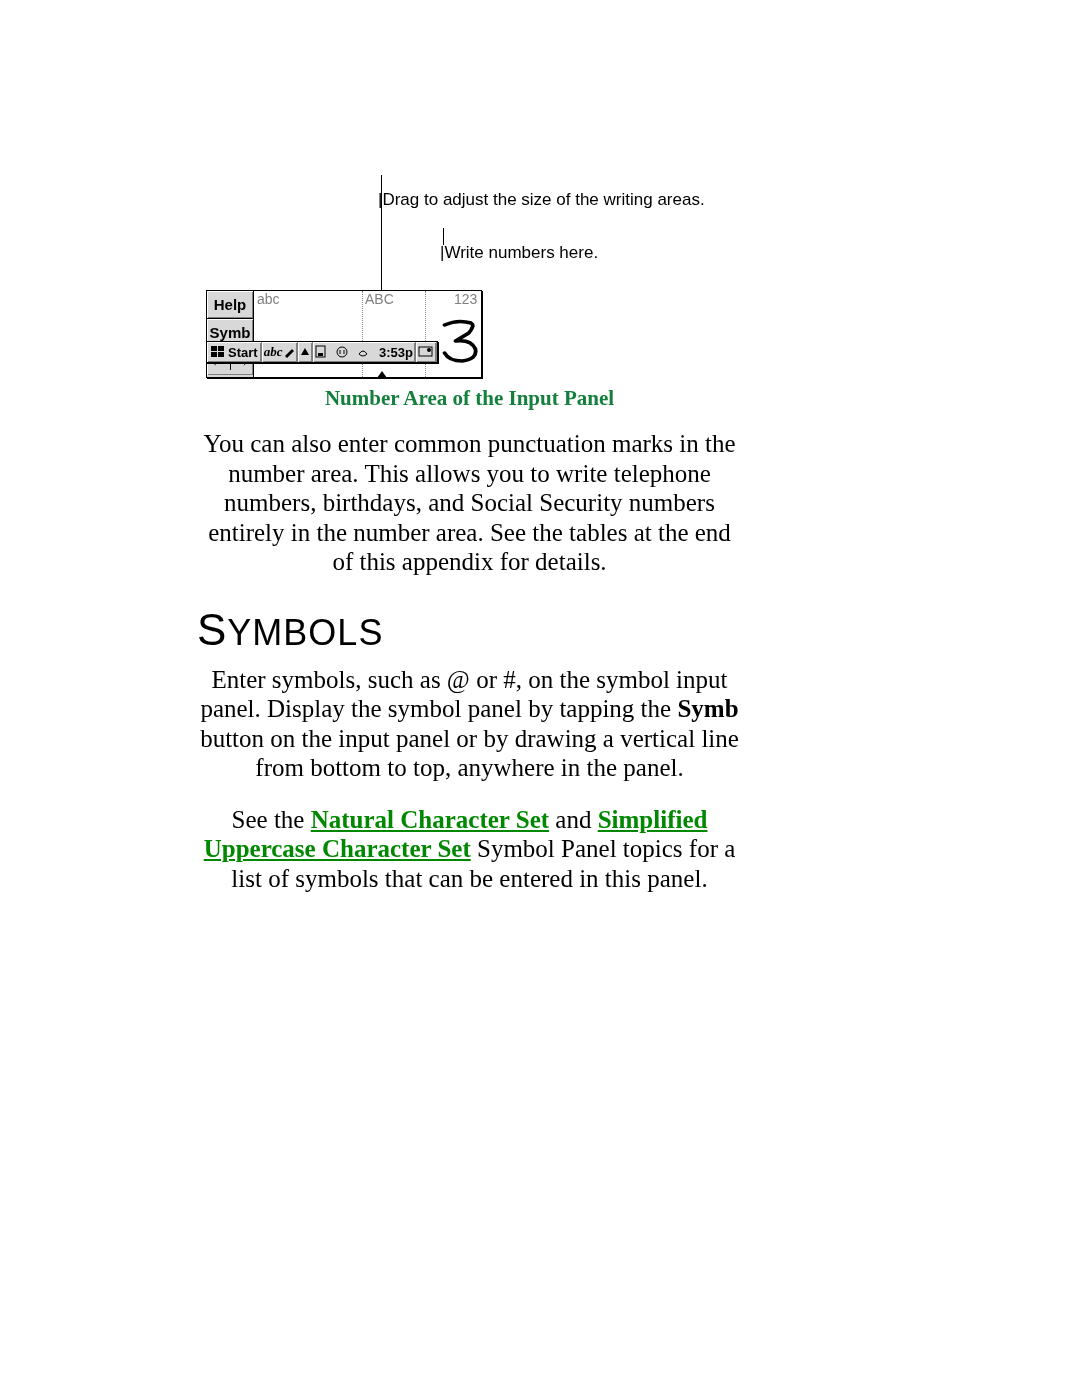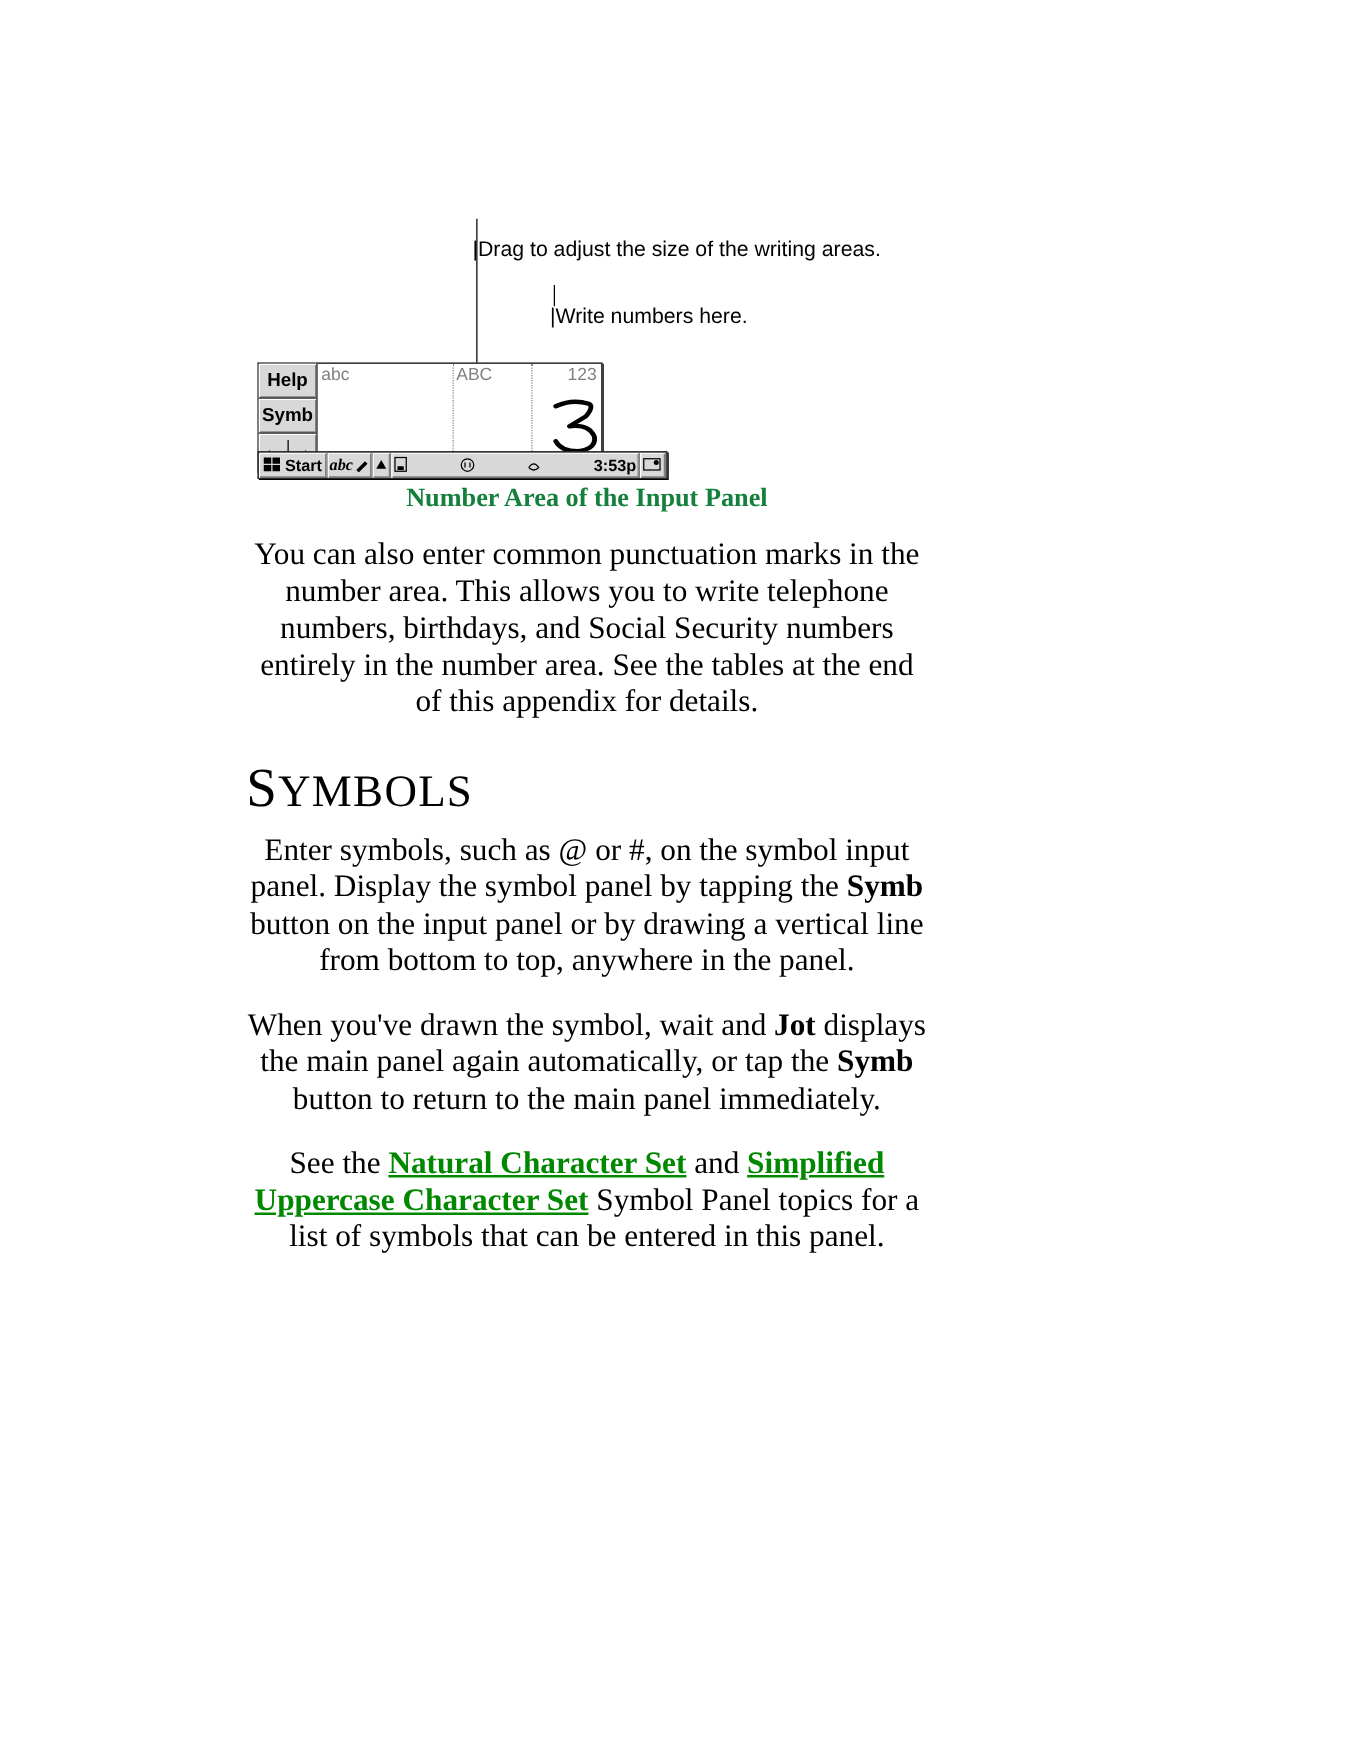--- a/index.html
+++ b/index.html
@@ -109,32 +109,31 @@
     font-family: "Comic Sans MS", cursive;
     font-size: 38px;
     color: #000;
     transform: scaleX(1.1);
   }
   
   .taskbar {
     position: absolute;
     left: 9px;
     top: 183px;
-    width: 328px;
+    width: 232px;
     height: 22px;
     background: #d8d8d8;
     border: 1px solid #000;
     box-sizing: border-box;
     display: flex;
     flex-direction: row;
     align-items: stretch;
     font-family: Arial, sans-serif;
     font-size: 13px;
     box-shadow: 1px 1px 0 #000;
-    margin-top: 20px;
   }
   .tb-btn {
     border-right: 1px solid #808080;
     box-shadow: inset 1px 1px 0 #fff, inset -1px -1px 0 #808080;
     display: flex;
     align-items: center;
     justify-content: center;
     padding: 0 3px;
     font-weight: bold;
     white-space: nowrap;
@@ -149,21 +148,21 @@
     color: #15803d;
     margin: 12px 0 18px 0;
   }
   p.body {
     font-size: 25px;
     line-height: 1.18;
     margin: 0 0 22px 0;
     text-align: center;
   }
   h2.symbols {
-    font-family: Liberation Serif, serif;
+    font-family: Liberation Sans, sans-serif;
     font-weight: normal;
     font-size: 36px;
     letter-spacing: 1px;
     margin: 28px 0 10px 0;
   }
   h2.symbols .big {
     font-size: 44px;
   }
   .bold { font-weight: bold; }
   a.doclink {
@@ -261,22 +260,19 @@
     <div class="caption">Number Area of the Input Panel</div>
 
     <p class="body">You can also enter common punctuation marks in the number area. This allows you to write telephone numbers, birthdays, and Social Security numbers entirely in the number area. See the tables at the end of this appendix for details.</p>
 
     <h2 class="symbols"><span class="big">S</span><span>YMBOLS</span></h2>
 
     <p class="body">
       <span>Enter symbols, such as @ or #, on the symbol input panel. Display the symbol panel by tapping the </span><span class="bold">Symb</span><span> button on the input panel or by drawing a vertical line from bottom to top, anywhere in the panel.</span>
     </p>
 
-    <p class="body">
-      <span>When you've drawn the symbol, wait and </span><span class="bold">Jot</span><span> displays the main panel again automatically, or tap the </span><span class="bold">Symb</span><span> button to return to the main panel immediately.</span>
-    </p>
 
     <p class="body">
       <span>See the </span><a href="#" class="doclink">Natural Character Set</a><span> and </span><a href="#" class="doclink">Simplified Uppercase Character Set</a><span> Symbol Panel topics for a list of symbols that can be entered in this panel.</span>
     </p>
 
   </div>
 </div>
 
 </body></html>

